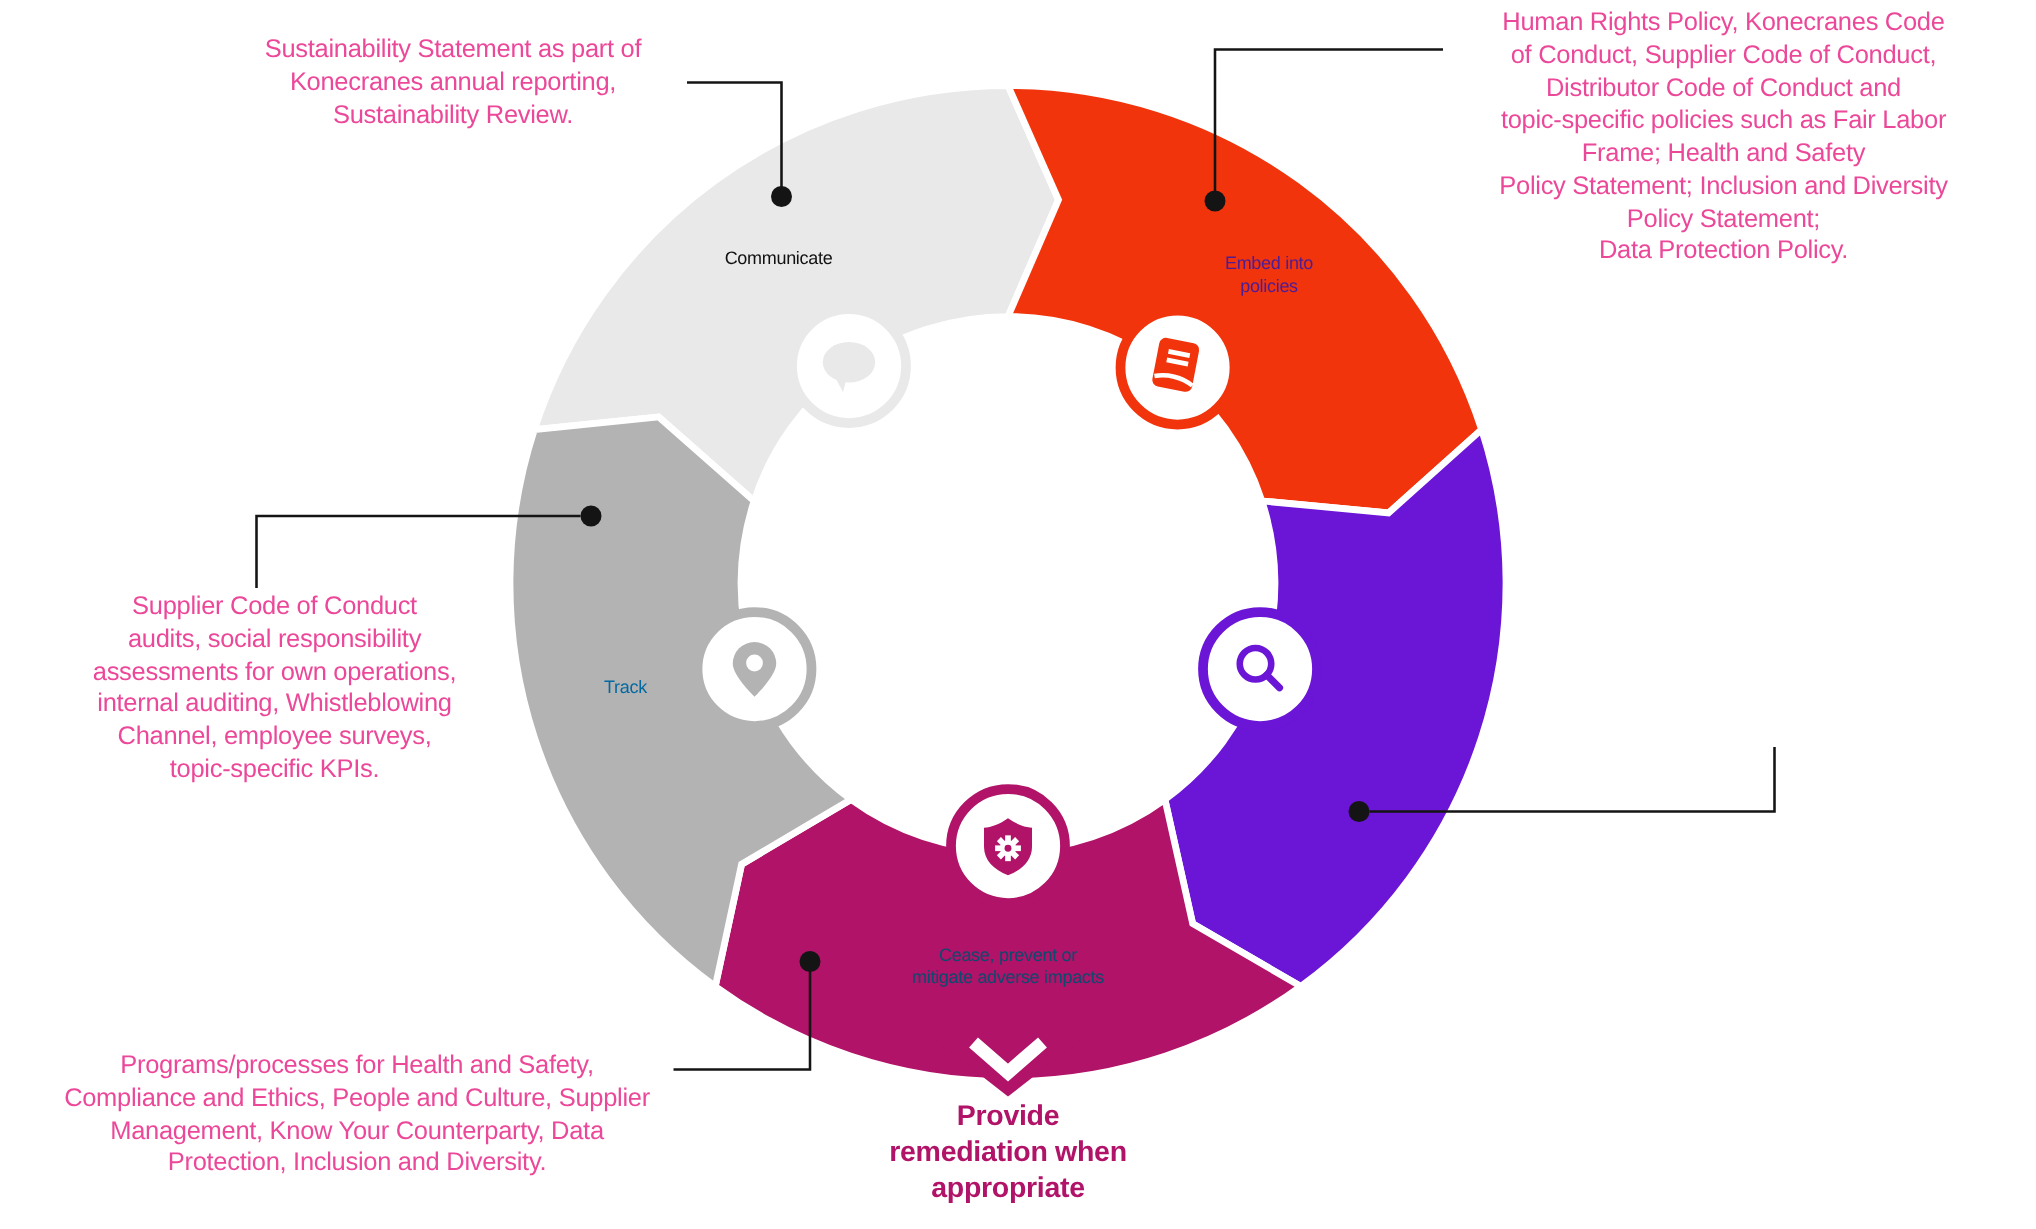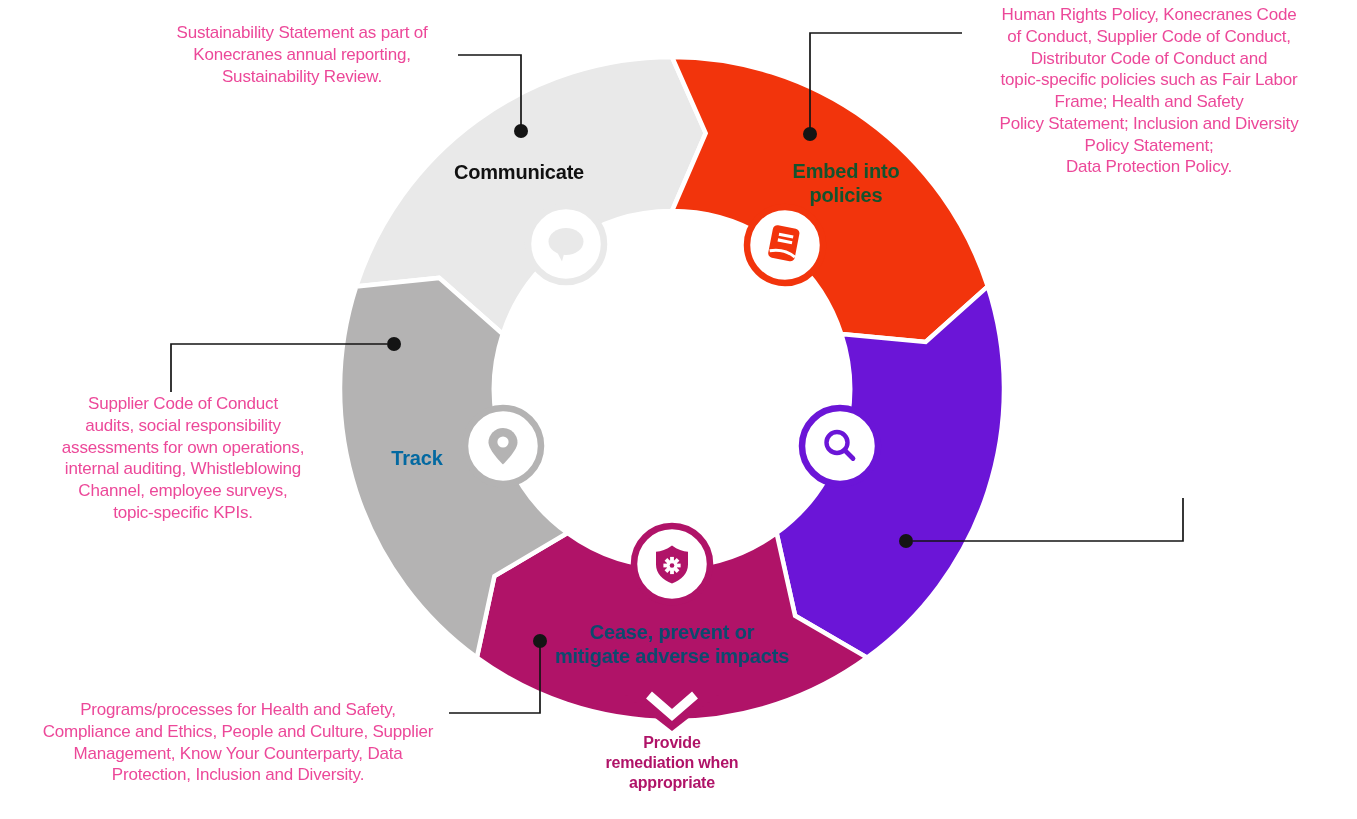--- a/index.html
+++ b/index.html
@@ -5,25 +5,25 @@
   html,body{margin:0;padding:0;background:#ffffff;}
   body{font-family:"Liberation Sans","DejaVu Sans",sans-serif;}
   .canvas{position:relative;width:1357px;height:819px;background:#fff;overflow:hidden;}
   svg.ring{position:absolute;left:0;top:0;}
   .note{
     position:absolute;white-space:pre-line;text-align:center;
     font-size:17px;line-height:1.28;color:#ec4899;letter-spacing:-0.2px;
   }
   .seg-label{
     position:absolute;transform:translate(-50%,-50%);white-space:pre-line;
-    text-align:center;font-weight:700;font-size:20px;line-height:1.22;letter-spacing:-0.2px;
+    text-align:center;font-weight:400;font-size:12px;line-height:1.22;letter-spacing:-0.2px;
   }
   .remediation{
     position:absolute;transform:translateX(-50%);white-space:pre-line;
-    text-align:center;font-weight:700;font-size:16px;line-height:1.25;letter-spacing:-0.2px;
+    text-align:center;font-weight:700;font-size:19px;line-height:1.25;letter-spacing:-0.2px;
   }
 </style>
 </head>
 <body>
 
 <div class="canvas">
 
   <svg id="ring-svg" class="ring" width="1357" height="819" viewBox="0 0 1357 819">
       <path d="M356.249236590009,286.4063578675175 A332,332 0 0 1 671.9999999999999,57 L705.6757575927732,133.2072257655569 L672,211 A178,178 0 0 0 502.71194009946265,333.9949750012594 L439.1329966377359,277.92813702345995 Z" fill="#e9e9e9" stroke="#ffffff" stroke-width="4.5" stroke-linejoin="miter"></path>
       <path d="M672,57 A332,332 0 0 1 987.7507634099909,286.40635786751744 L925.6797661515003,341.983234423026 L841.2880599005373,333.9949750012594 A178,178 0 0 0 672,211 L705.6757575927733,133.20722576555693 Z" fill="#f2340c" stroke="#ffffff" stroke-width="4.5" stroke-linejoin="miter"></path>
@@ -105,21 +105,21 @@
 
   <div class="note" style="left:25px;top:393px;width:316px;">Supplier Code of Conduct
 audits, social responsibility
 assessments for own operations,
 internal auditing, Whistleblowing
 Channel, employee surveys,
 topic-specific KPIs.</div>
 
   <div class="seg-label" id="lbl-communicate" style="left: 519px; top: 172px; color: rgb(17, 17, 17);">Communicate</div>
 
-  <div class="seg-label" id="lbl-embed" style="left: 846px; top: 183px; color: #14532d;">Embed into
+  <div class="seg-label" id="lbl-embed" style="left: 846px; top: 183px; color: #4c1d95;">Embed into
 policies</div>
 
 
   <div class="seg-label" id="lbl-cease" style="left: 672px; top: 644px; color: #0c4a6e;">Cease, prevent or
 mitigate adverse impacts</div>
 
   <div class="seg-label" id="lbl-track" style="left: 417px; top: 458px; color: #0369a1;">Track</div>
 
   <div class="remediation" id="lbl-remediation" style="left: 672px; top: 733px; color: rgb(176, 19, 104);">Provide
 remediation when

